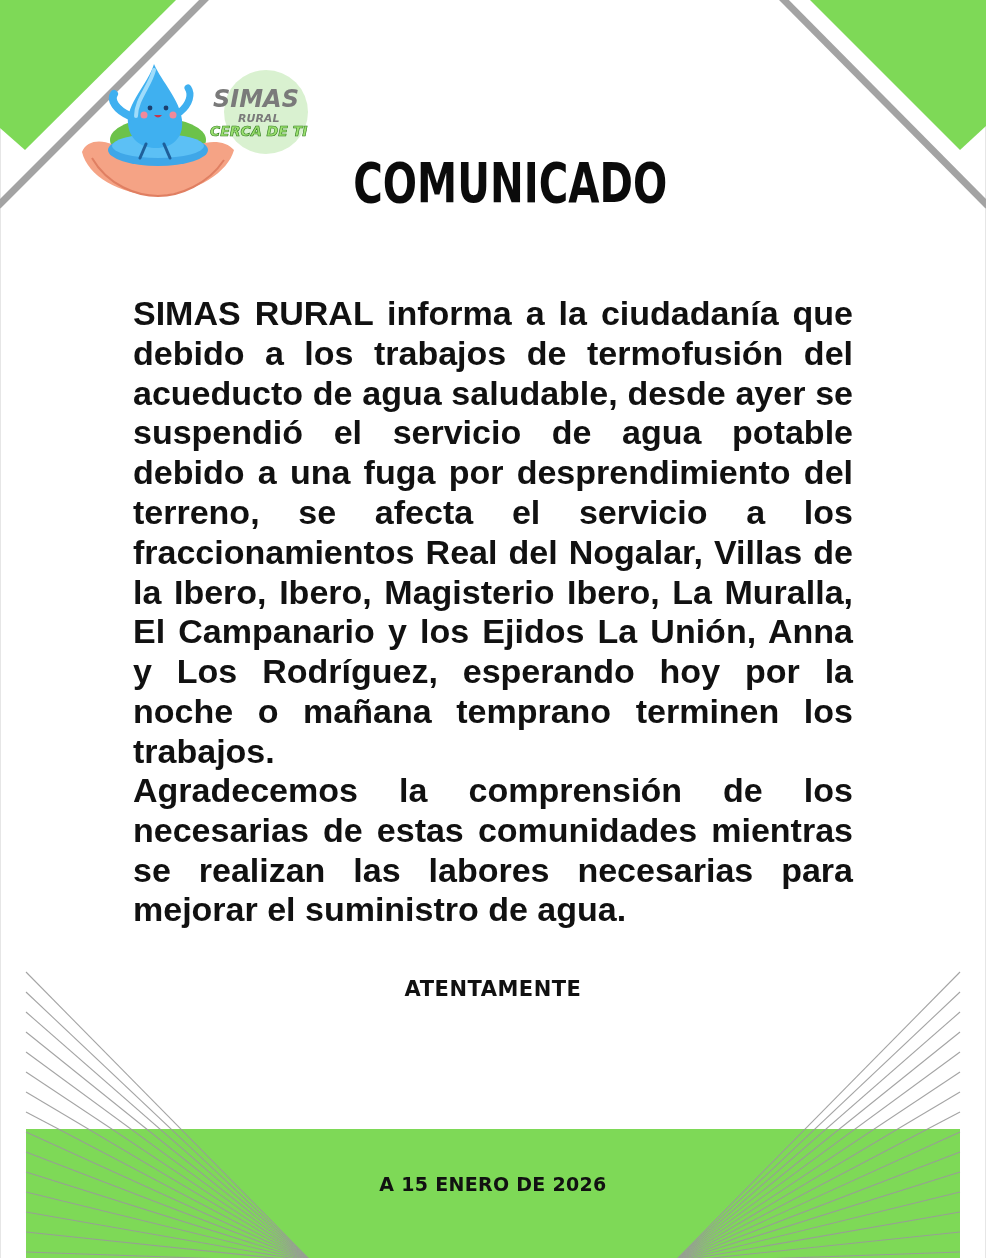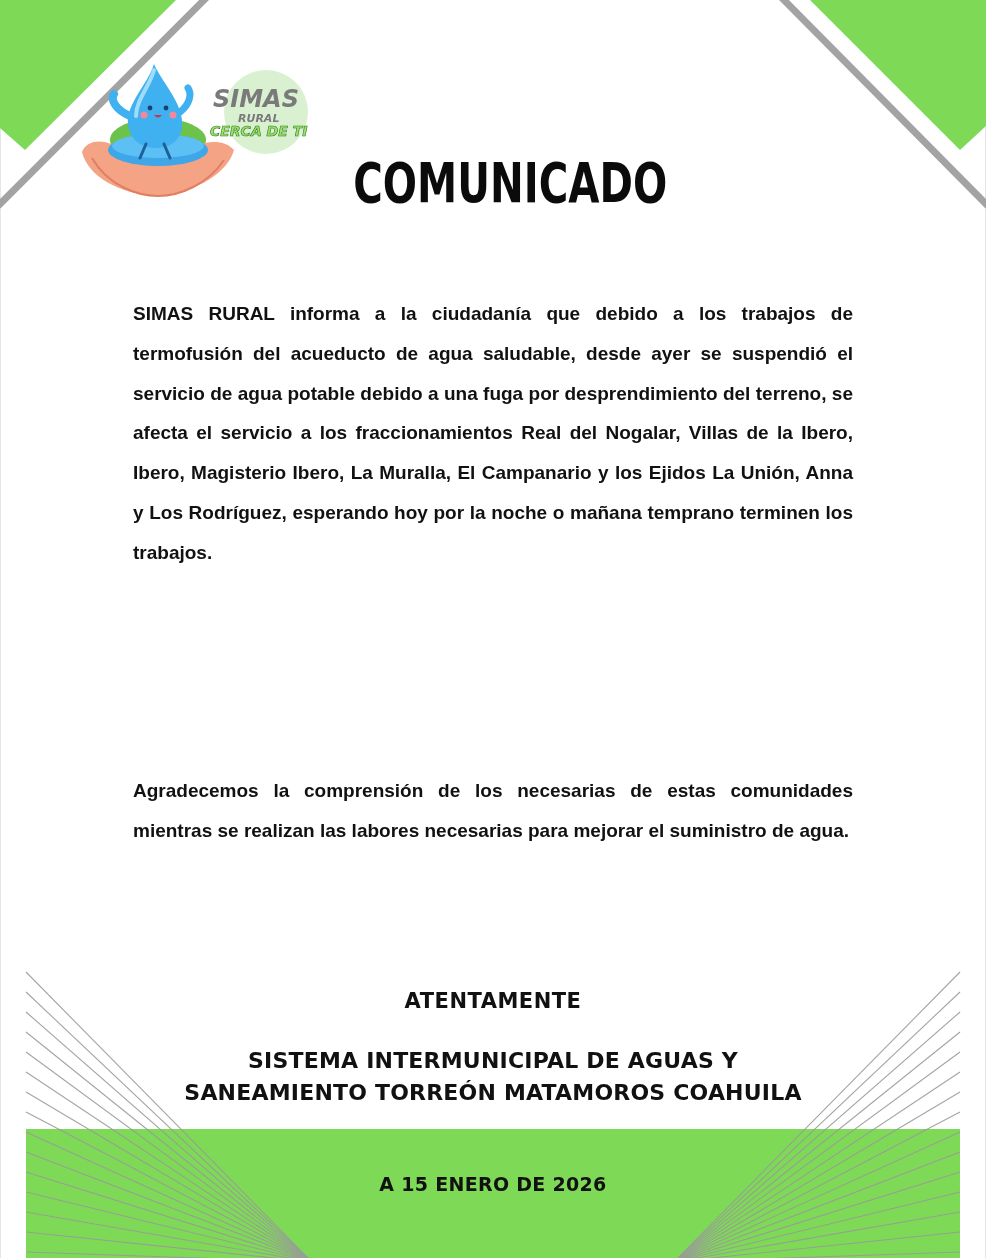--- a/index.html
+++ b/index.html
@@ -14,28 +14,28 @@
     .title {
       position: absolute; left: 0; right: 0; top: 150px; text-align: center;
       font-family: "DejaVu Sans", sans-serif; font-weight: bold;
       font-size: 56px; letter-spacing: 0px; color: #0b0b0b;
       transform: scaleX(0.72); transform-origin: 516px 0; 
     }
     .title span { display: inline-block; margin-left: 30px; }
     .body-text {
       position: absolute; left: 133px; width: 720px;
       font-family: "Liberation Sans", sans-serif; font-weight: bold;
-      font-size: 19px; line-height: 39.8px; color: #111111;
+      font-size: 34px; line-height: 39.8px; color: #111111;
       text-align: justify; text-align-last: left; margin: 0;
     }
     .p1 { top: 294px; }
     .p2 { top: 771px; }
     .sign {
       position: absolute; left: 0; right: 0; text-align: center;
-      font-family: "DejaVu Sans", sans-serif; font-weight: bold; color: #111111; margin-top: 12px;
+      font-family: "DejaVu Sans", sans-serif; font-weight: bold; color: #111111;
     }
     .sign-head { top: 977px; font-size: 21px; letter-spacing: 0.5px; }
     .sign-org { top: 1033px; font-size: 22px; line-height: 32px; letter-spacing: 0.2px; }
     .green-band {
       position: absolute; left: 26px; top: 1129px; width: 934px; height: 129px;
       background: #7ED957;
     }
     .date {
       position: absolute; left: 0; right: 0; top: 1173px; text-align: center;
       font-family: "DejaVu Sans", sans-serif; font-weight: bold; font-size: 19px;
@@ -136,19 +136,15 @@
   </div>
 
   <div class="title">
     <span>COMUNICADO</span>
   </div>
 
   <p class="body-text p1">SIMAS RURAL informa a la ciudadanía que debido a los trabajos de termofusión del acueducto de agua saludable, desde ayer se suspendió el servicio de agua potable debido a una fuga por desprendimiento del terreno, se afecta el servicio a los fraccionamientos Real del Nogalar, Villas de la Ibero, Ibero, Magisterio Ibero, La Muralla, El Campanario y los Ejidos La Unión, Anna y Los Rodríguez, esperando hoy por la noche o mañana temprano terminen los trabajos.</p>
   <p class="body-text p2">Agradecemos la comprensión de los necesarias de estas comunidades mientras se realizan las labores necesarias para mejorar el suministro de agua.</p>
 
   <div class="sign sign-head">ATENTAMENTE</div>
-  <div class="sign sign-org">
-    <div>SISTEMA INTERMUNICIPAL DE AGUAS Y</div>
-    <div>SANEAMIENTO TORREÓN MATAMOROS COAHUILA</div>
-  </div>
 
   <div class="date">A 15 ENERO DE 2026</div>
 </div>
 
 </body></html>

